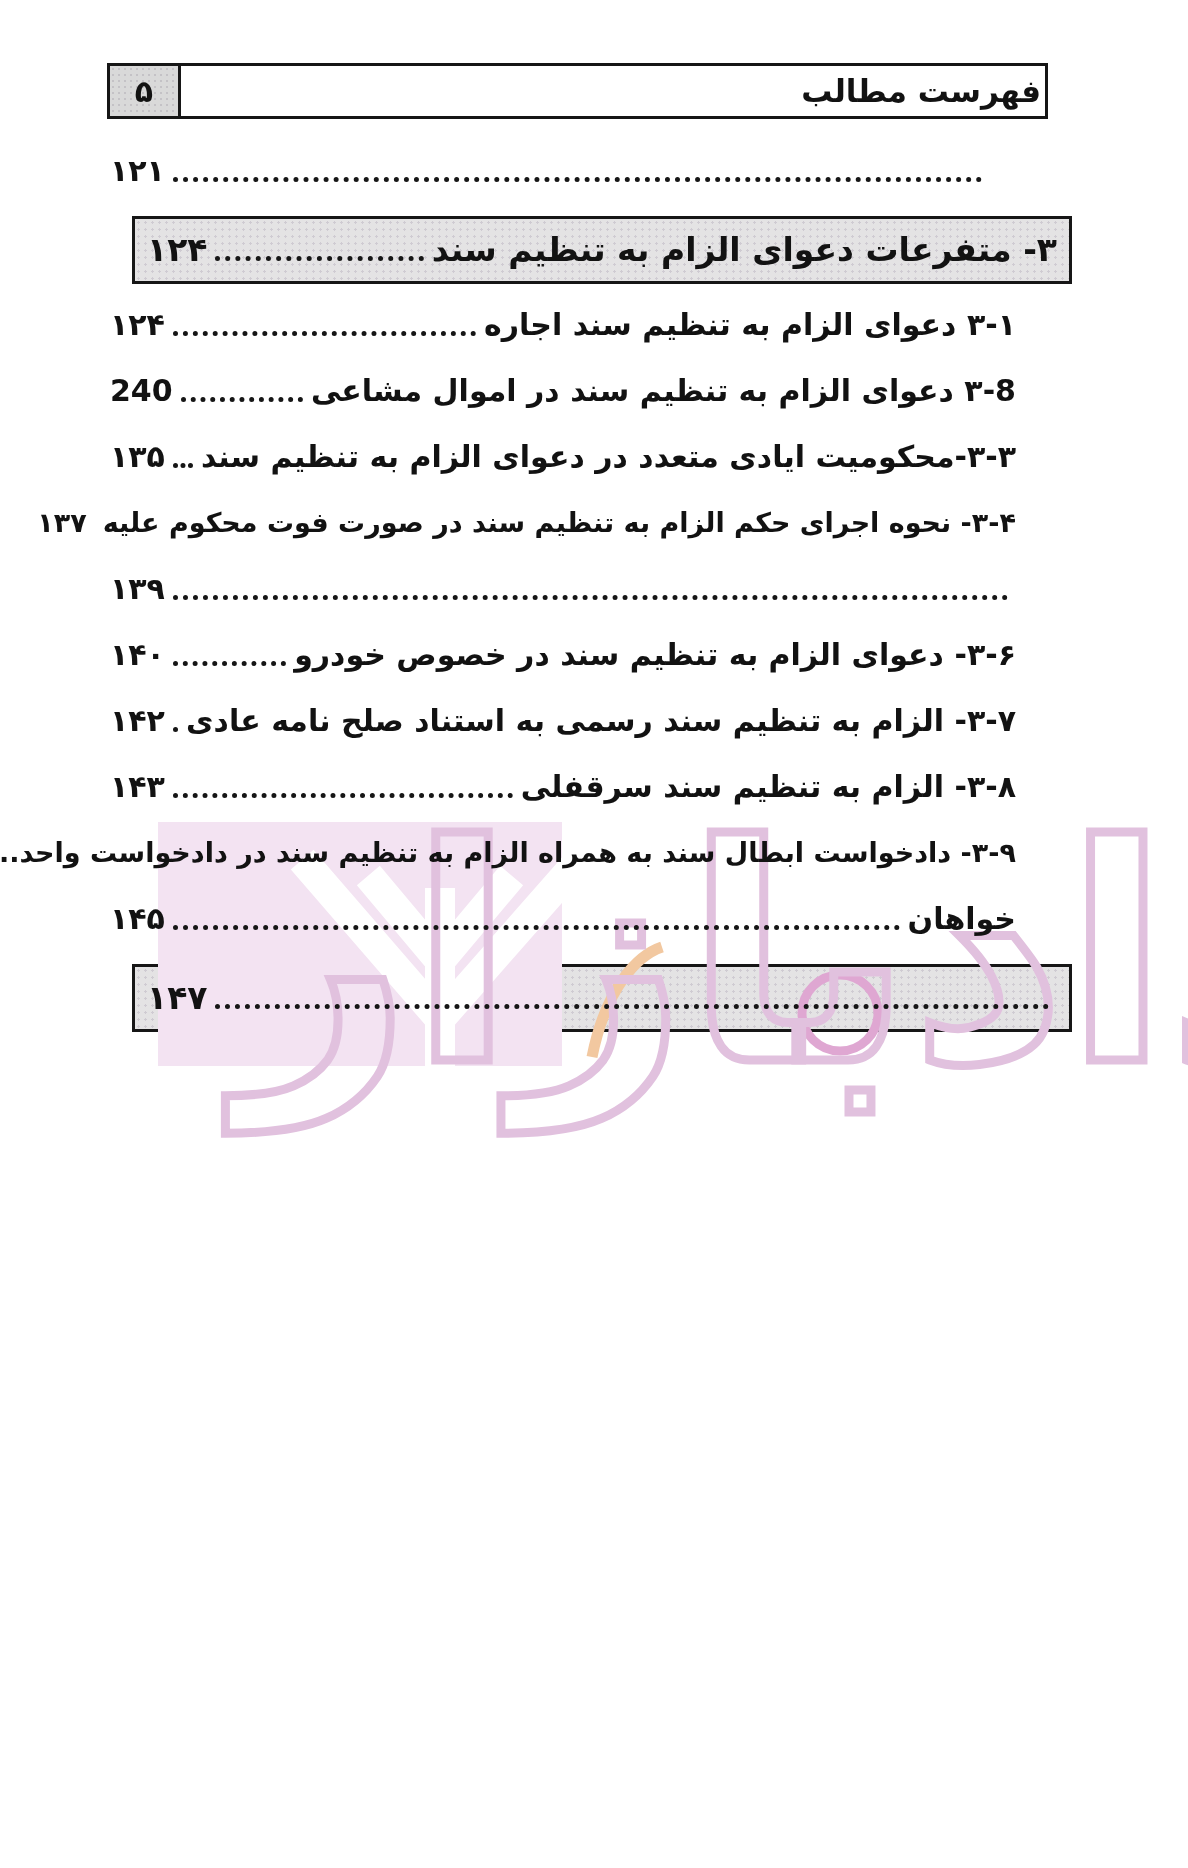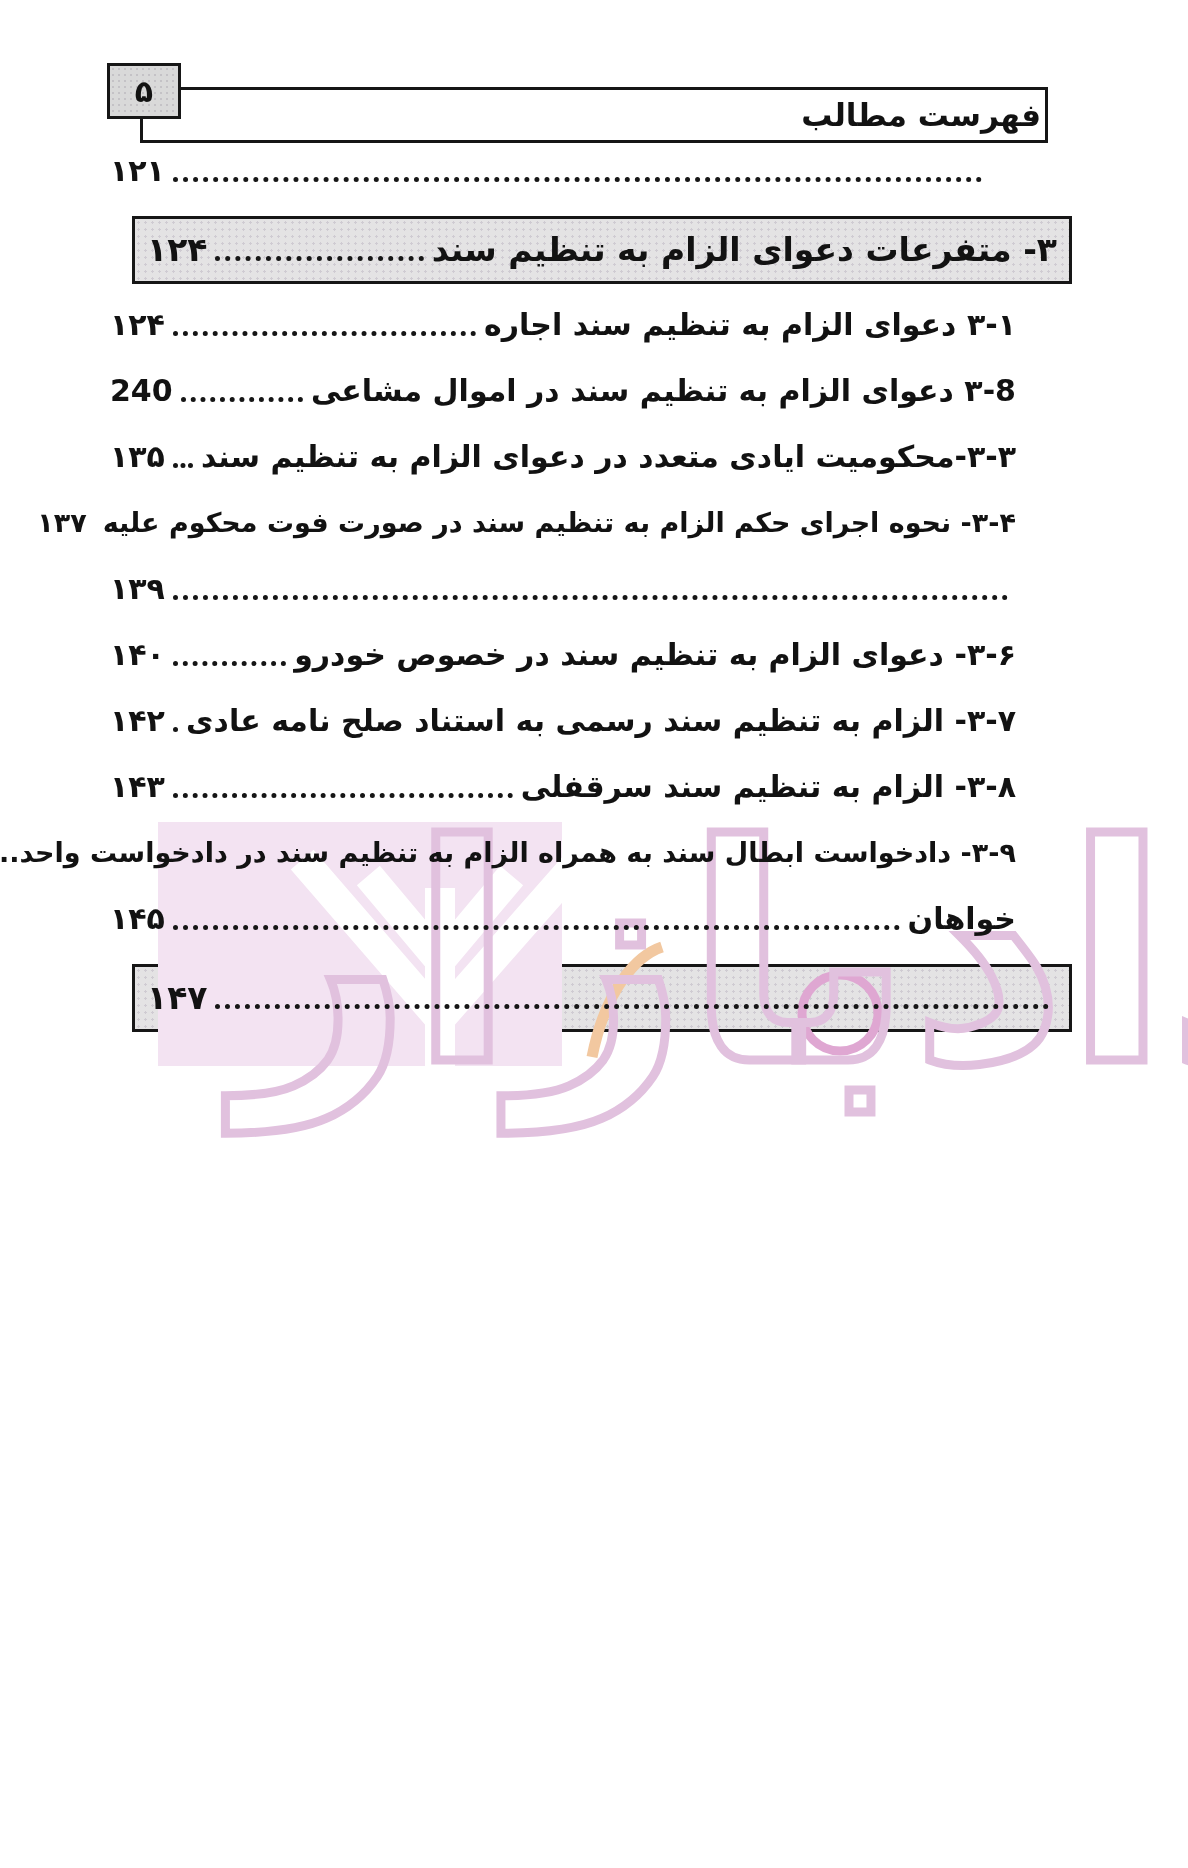--- a/index.html
+++ b/index.html
@@ -7,21 +7,21 @@
     width:1188px;height:1868px;position:relative;background:#ffffff;
     font-family:"DejaVu Sans",sans-serif;direction:rtl;overflow:hidden;color:#121212;
   }
   
   .hdr-box{
     position:absolute;top:63px;height:56px;border:3px solid #161616;box-sizing:border-box;
   }
   .hdr-title-box{
     right:140px;left:140px;background:#ffffff;
     display:flex;align-items:center;justify-content:flex-start;
-    font-size:31px;font-weight:bold;padding:0 4px;margin-top:24px;
+    font-size:31px;font-weight:bold;padding:0 4px;
   }
   .hdr-num-box{
     left:107px;width:74px;background:#d9d9d9;
     background-image:radial-gradient(#c4c2c6 1.1px, transparent 1.2px);background-size:6px 6px;
     display:flex;align-items:center;justify-content:center;
     font-size:30px;font-weight:bold;
   }
   
   .toc{
     position:absolute;top:150px;right:172px;left:110px;

